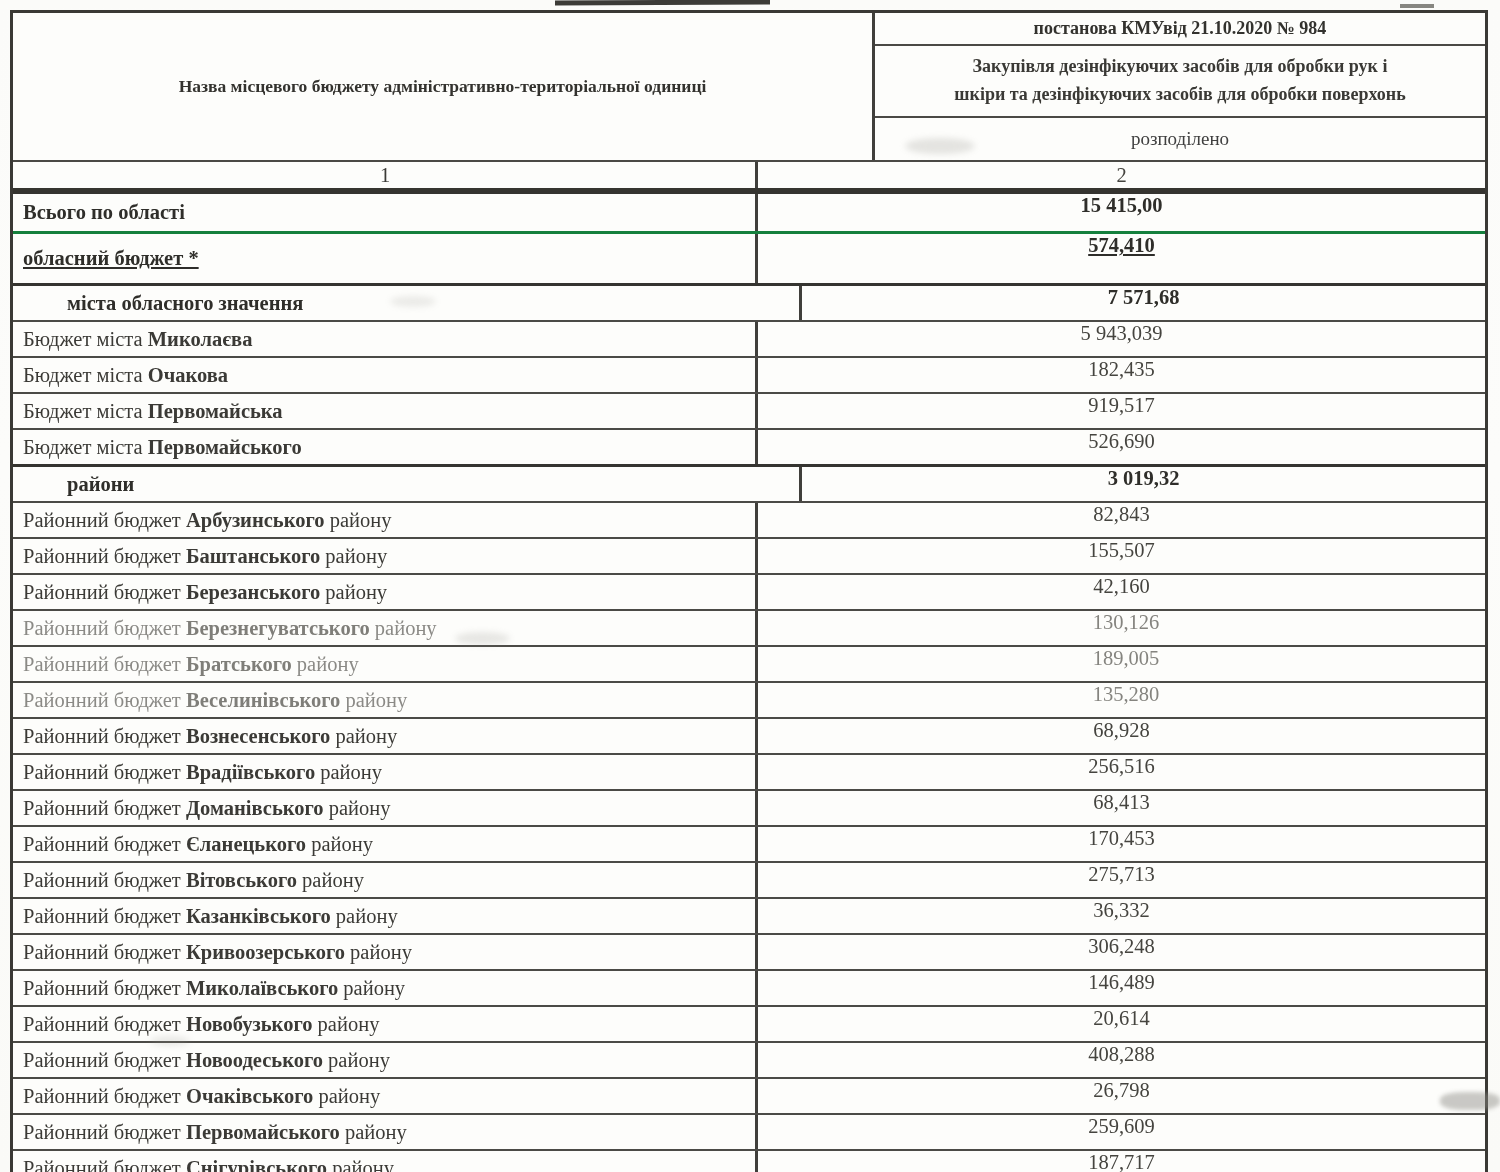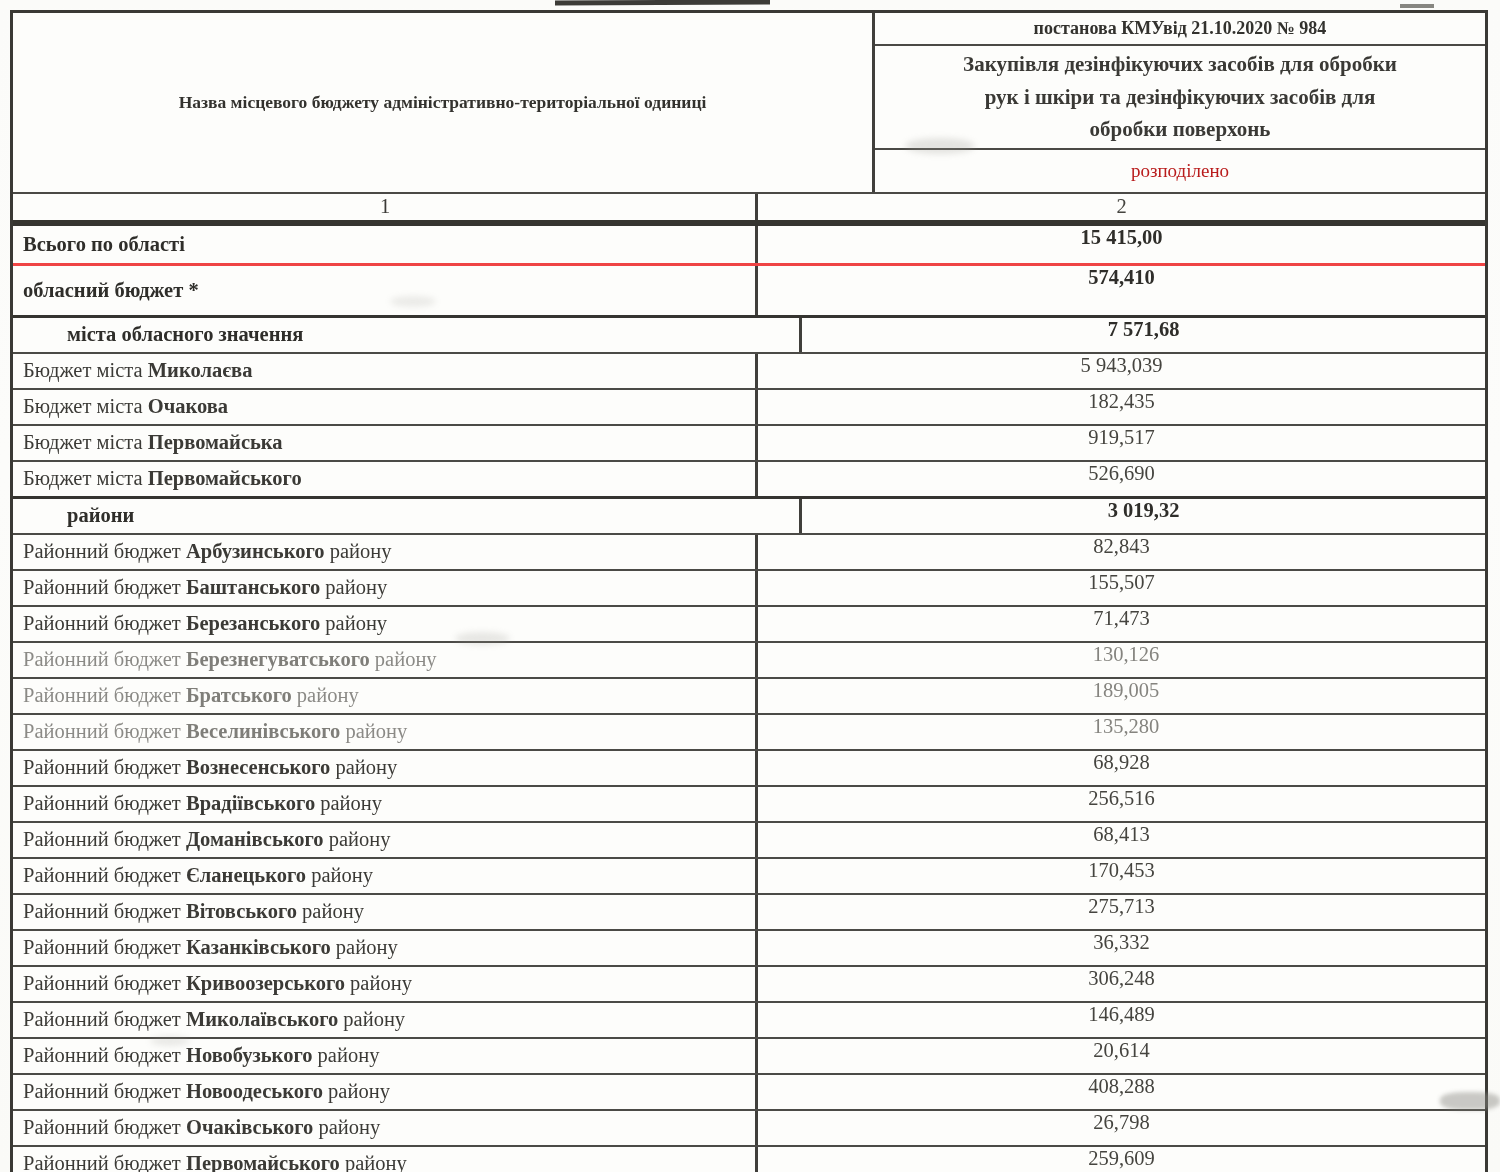--- a/index.html
+++ b/index.html
@@ -27,36 +27,36 @@
     display:flex;align-items:center;justify-content:center;text-align:center;
     font-weight:bold;font-size:17.5px;padding:0 40px;color:#33322e;
   }
   .hright{flex:1;display:flex;flex-direction:column;}
   .hr1{
     min-height:31px;display:flex;align-items:center;justify-content:center;
     font-weight:bold;font-size:18px;border-bottom:2px solid #4a4945;color:#33322e;
   }
   .hr2{
     min-height:66px;display:flex;align-items:center;justify-content:center;text-align:center;
-    font-weight:bold;font-size:21px;line-height:1.55;padding:2px 70px;
+    font-weight:bold;font-size:18px;line-height:1.55;padding:2px 70px;
     border-bottom:2px solid #4a4945;color:#3a3935;
   }
   .hr3{
     min-height:42px;display:flex;align-items:center;justify-content:center;
-    font-size:19px;color:#b91c1c;border-radius:20px;
+    font-size:19px;color:#404040;border-radius:20px;
   }
   .numrow{
     display:flex;border-top:2px solid #4a4945;border-bottom:3px solid #363530;
     height:26px;font-size:17px;color:#3d3c38;
   }
   .numrow .col1,.numrow .col2{display:flex;align-items:center;justify-content:center;}
   
   .trow{display:flex;border-top:2px solid #4b4a46;min-height:34px;}
   .trow.row-total{min-height:37px;border-top:3px solid #353430;}
-  .trow.row-oblast{min-height:49px;border-top:3px solid #ef4444;}
+  .trow.row-oblast{min-height:49px;border-top:3px solid #15803d;text-decoration:underline;}
   .trow.row-group{min-height:34px;border-top:3px solid #353430;padding-left:44px;}
   .col1{
     width:745px;border-right:3px solid #403f3b;
     display:flex;align-items:center;
     padding:2px 8px 2px 10px;font-size:20.5px;color:#3b3a36;
   }
   .col2{
     flex:1;display:flex;align-items:flex-start;justify-content:center;
     text-align:center;font-size:20.5px;color:#45443f;
   }
@@ -202,21 +202,21 @@
             <span>155,507</span>
           </div>
         </div>
         <div class="trow row-normal">
           <div class="cell col1">
             <span class="pfx">Районний бюджет </span>
             <span class="bname">Березанського</span>
             <span class="sfx"> району</span>
           </div>
           <div class="cell col2">
-            <span>71,473</span>
+            <span>42,160</span>
           </div>
         </div>
         <div class="trow row-normal faded">
           <div class="cell col1">
             <span class="pfx">Районний бюджет </span>
             <span class="bname">Березнегуватського</span>
             <span class="sfx"> району</span>
           </div>
           <div class="cell col2">
             <span>130,126</span>

